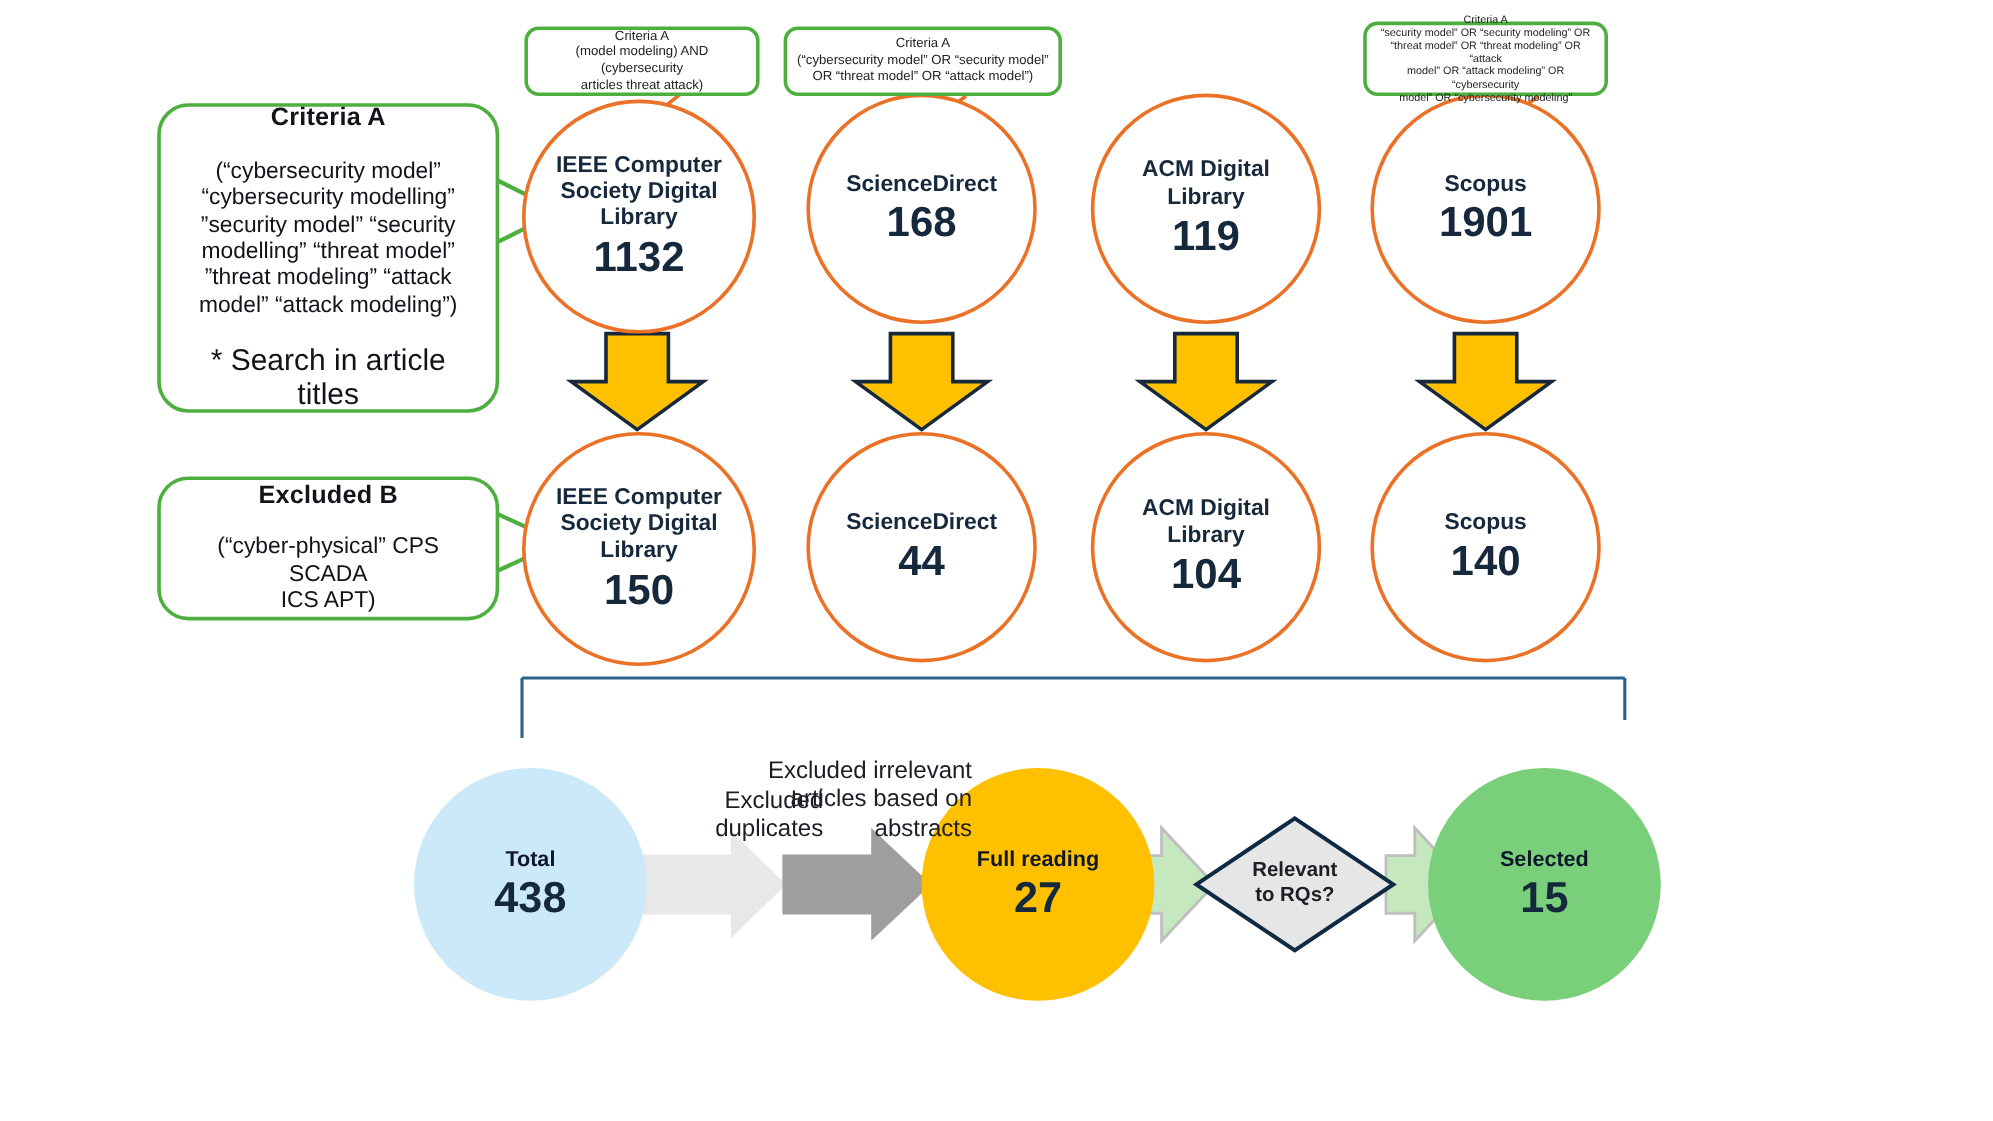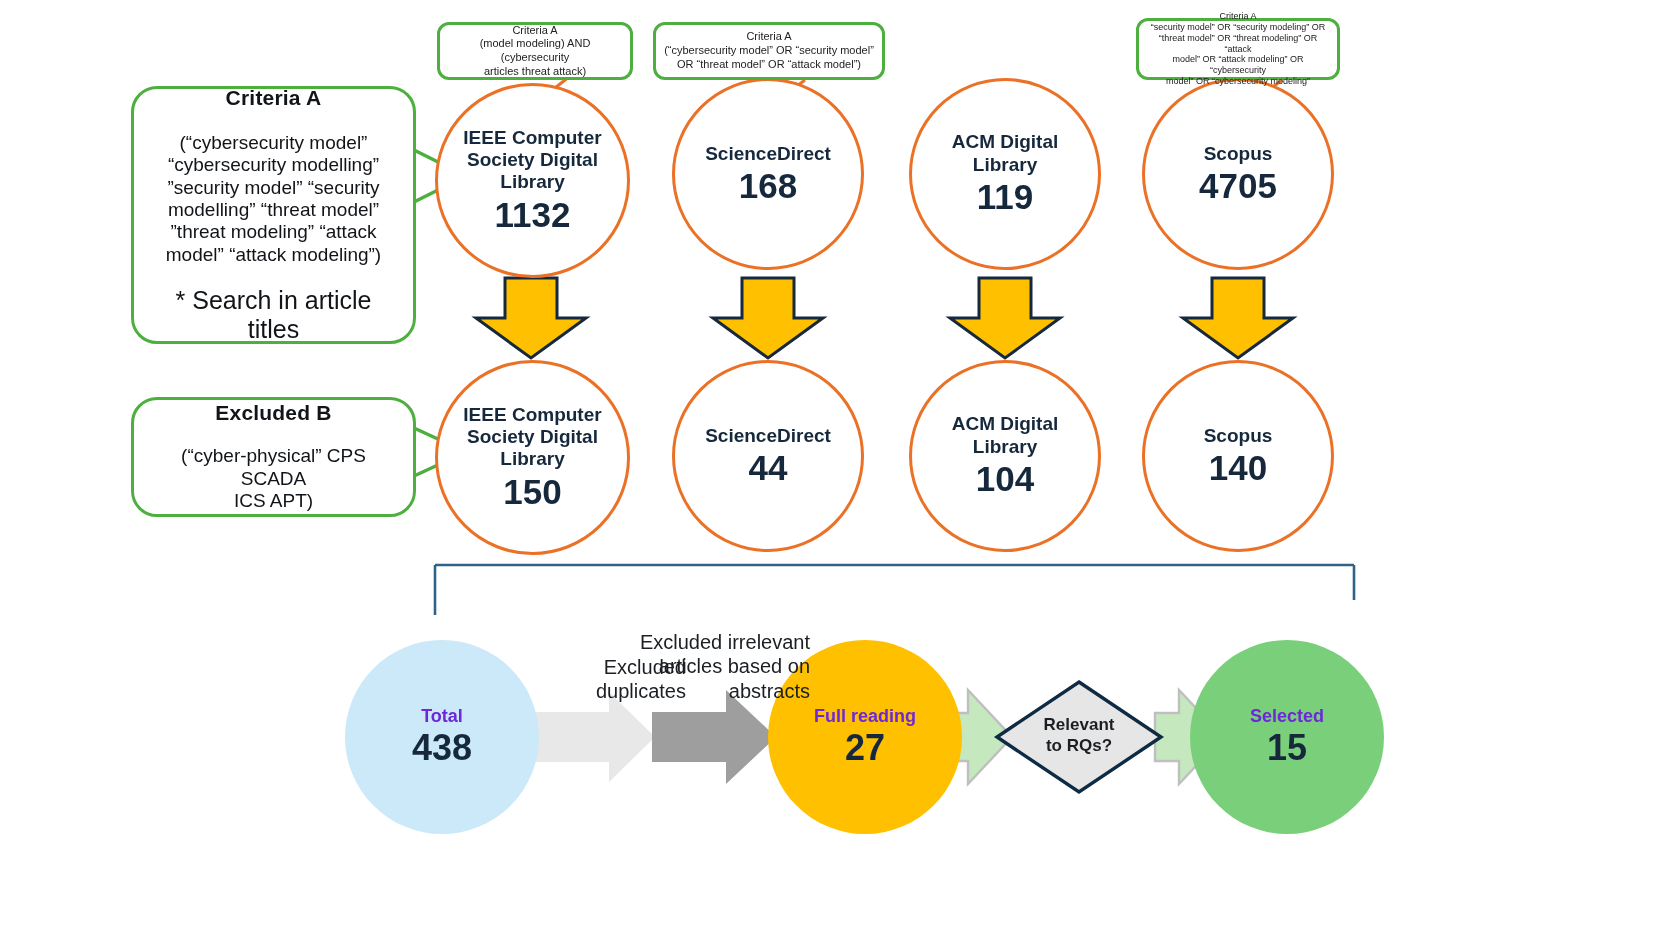--- a/index.html
+++ b/index.html
@@ -69,21 +69,21 @@
     font-weight:bold;font-size:35px;line-height:1.1;color:#16283C;margin-top:2px;
   }
 
   
   .flow-circle{
     position:absolute;border-radius:50%;
     display:flex;flex-direction:column;
     align-items:center;justify-content:center;text-align:center;
     z-index:3;box-sizing:border-box;
   }
-  .flow-circle .f-name{font-weight:bold;font-size:18px;color:#6d28d9;}
+  .flow-circle .f-name{font-weight:bold;font-size:18px;color:#0f172a;}
   .flow-circle .f-count{font-weight:bold;font-size:36px;color:#16283C;line-height:1.1;margin-top:1px;}
 
   
   .arrow-label{
     position:absolute;text-align:right;font-size:20px;line-height:1.22;
     color:#1B1F24;white-space:pre-line;z-index:5;
   }
 
   
   .diamond-text{
@@ -182,21 +182,21 @@
   </div>
 
   <div class="src-circle" style="left:909px;top:78px;width:192px;height:192px;">
     <div class="s-name" style="white-space:pre-line;">ACM Digital
 Library</div>
     <div class="s-count">119</div>
   </div>
 
   <div class="src-circle" style="left:1142px;top:78px;width:192px;height:192px;">
     <div class="s-name" style="white-space:pre-line;">Scopus</div>
-    <div class="s-count">4705</div>
+    <div class="s-count">1901</div>
   </div>
 
   <div class="src-circle" style="left:435px;top:360px;width:195px;height:195px;">
     <div class="s-name" style="white-space:pre-line;">IEEE Computer
 Society Digital
 Library</div>
     <div class="s-count">150</div>
   </div>
 
   <div class="src-circle" style="left:672px;top:360px;width:192px;height:192px;">

